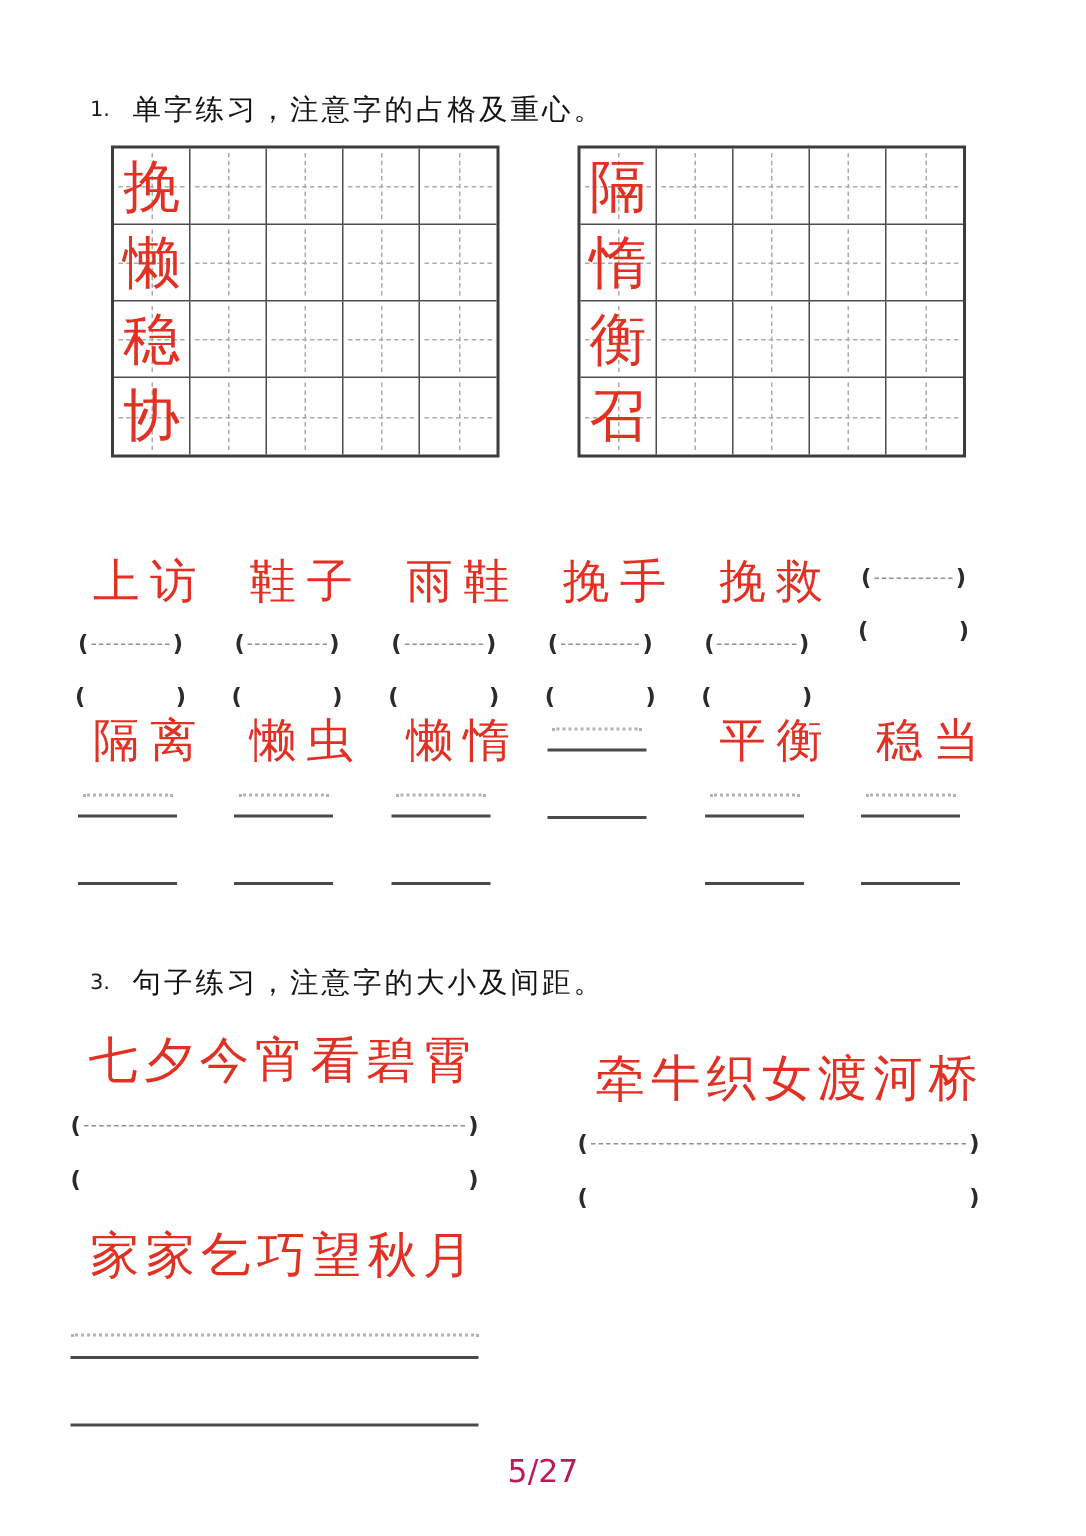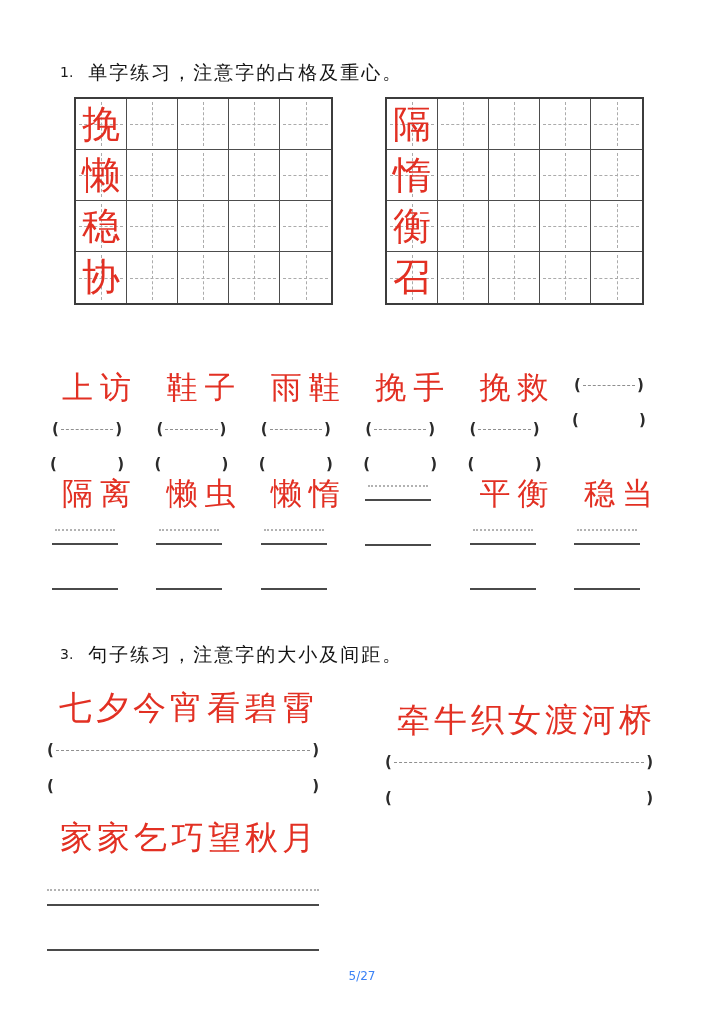--- a/index.html
+++ b/index.html
@@ -48,21 +48,21 @@
   .scol.r{width:268px;margin-top:12px;}
   .sent{font-family:Liberation Serif, serif;font-size:33px;line-height:46px;letter-spacing:4px;
         color:var(--red);margin-left:12px;white-space:nowrap;}
   .scol .dparen{width:100%;margin-top:10px;}
   .scol .eparen{width:100%;margin-top:18px;justify-content:space-between;}
   .scol .lineA{width:100%;margin-top:28px;}
   .scol .lineB{width:100%;margin-top:13px;}
   .scol .lineC{width:100%;margin-top:43px;}
 
   .pageno{position:absolute;left:0;right:0;top:969px;text-align:center;
-          font-family:"DejaVu Sans",sans-serif;font-size:12px;color:#3b82f6;}
+          font-family:"DejaVu Sans",sans-serif;font-size:21px;color:#be185d;}
 </style>
 </head>
 <body>
 
 <div class="page">
 
   <div class="shead" style="top:60px;">
     <span class="snum">1.</span><span class="stitle">单字练习，注意字的占格及重心。</span>
   </div>
 

